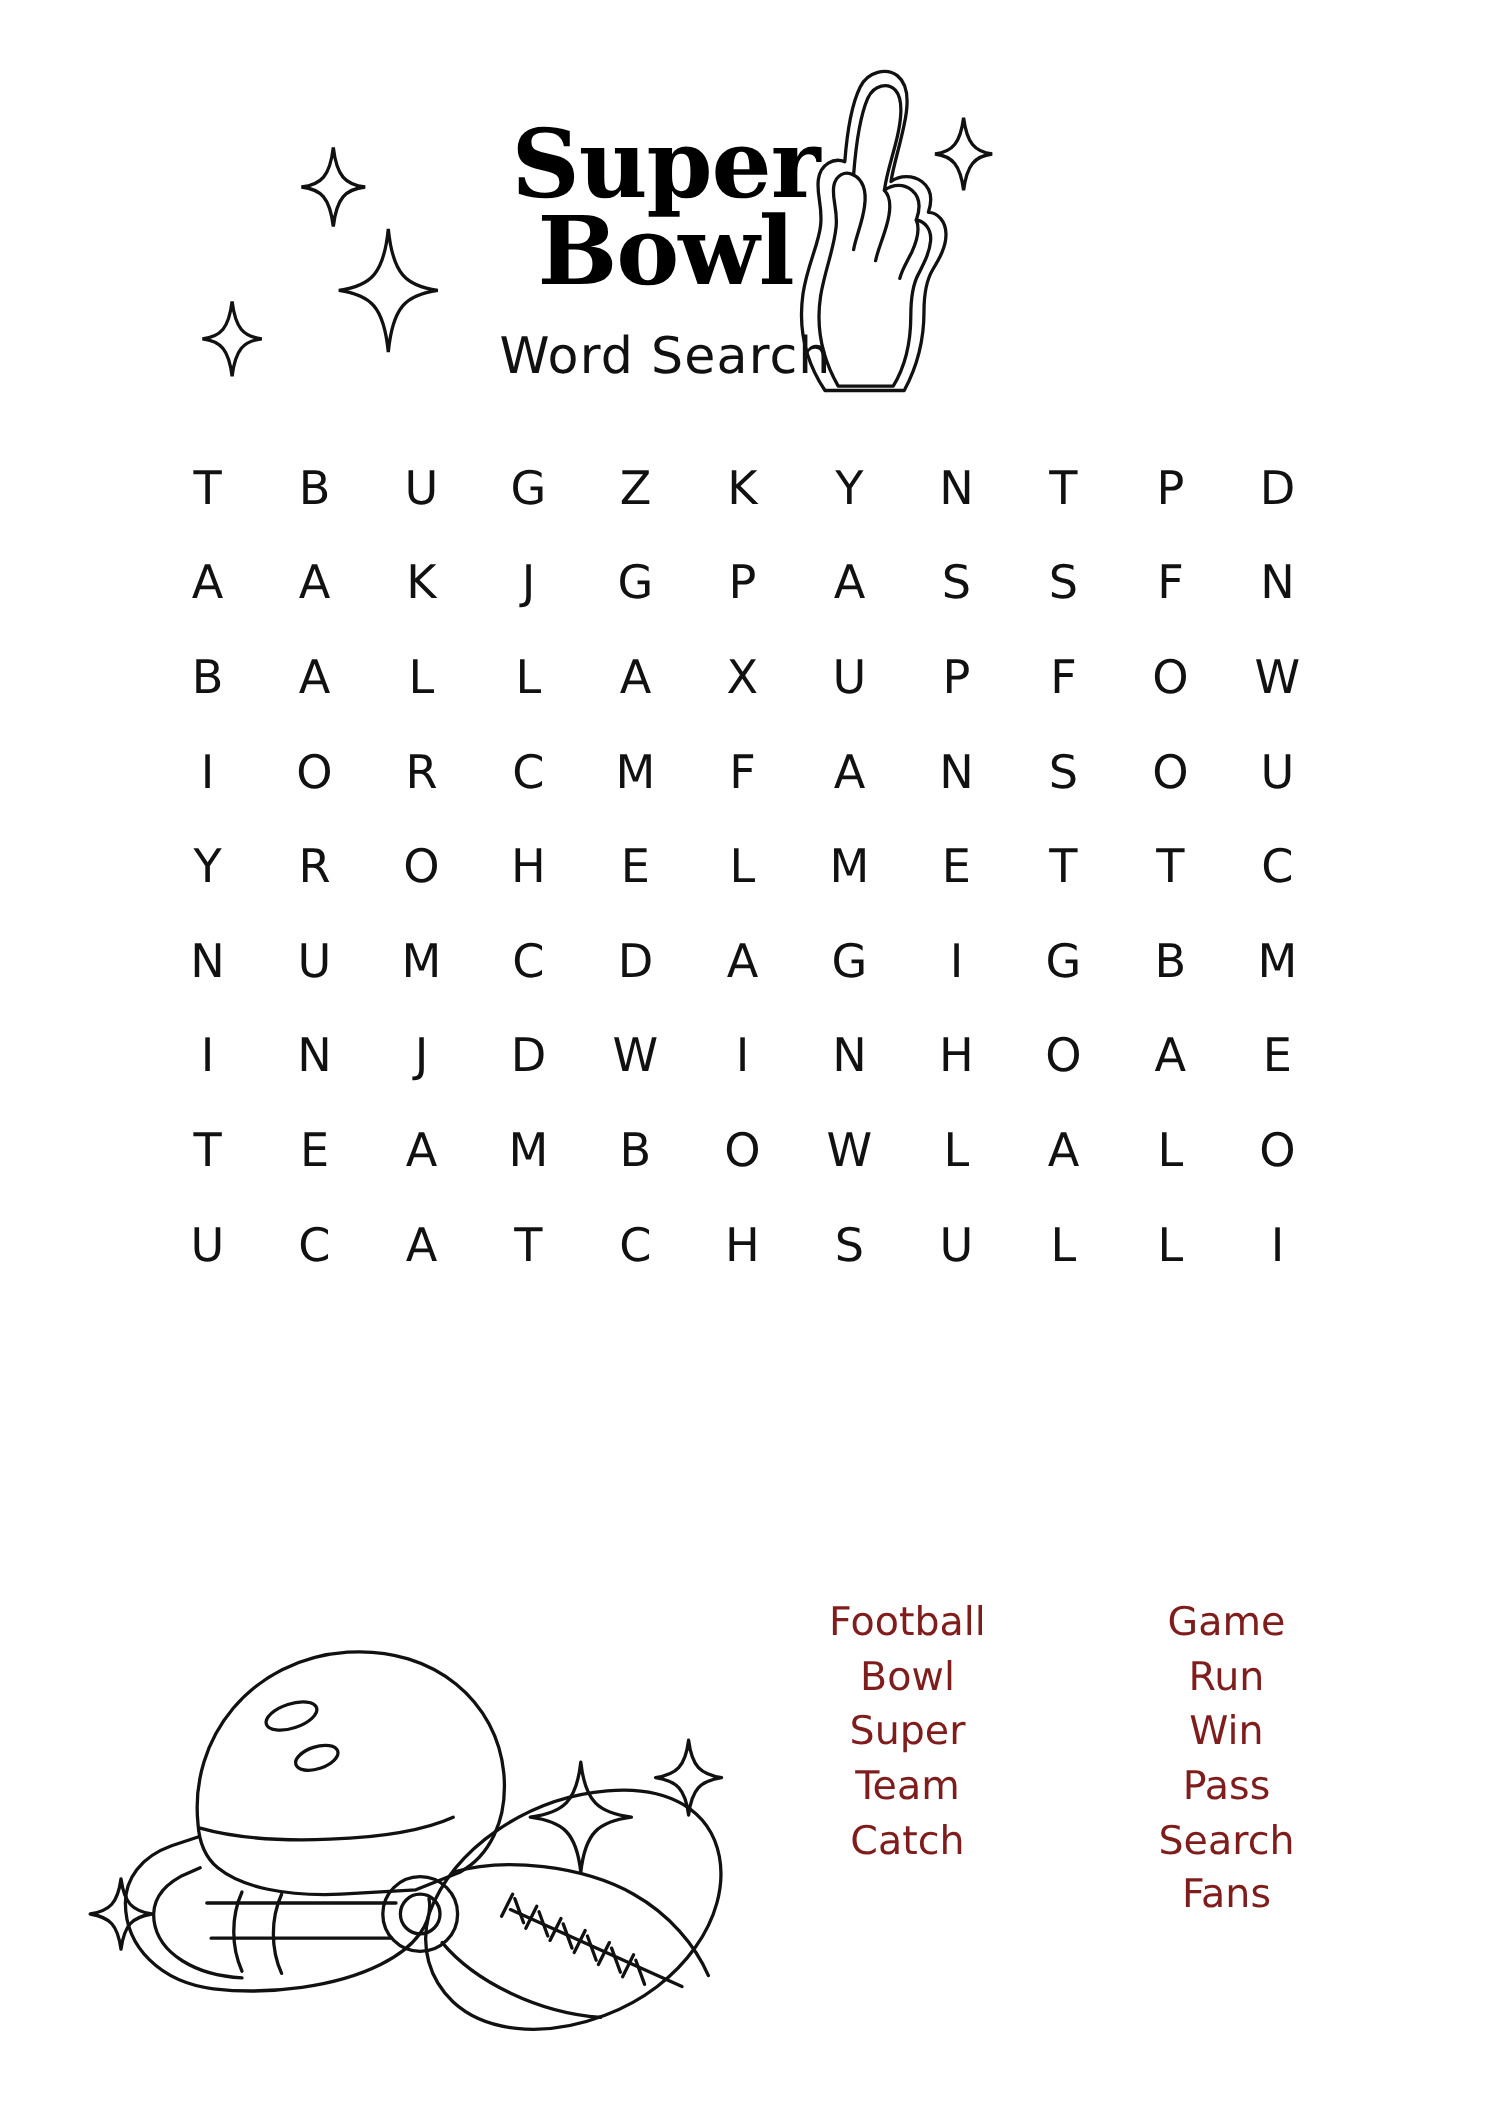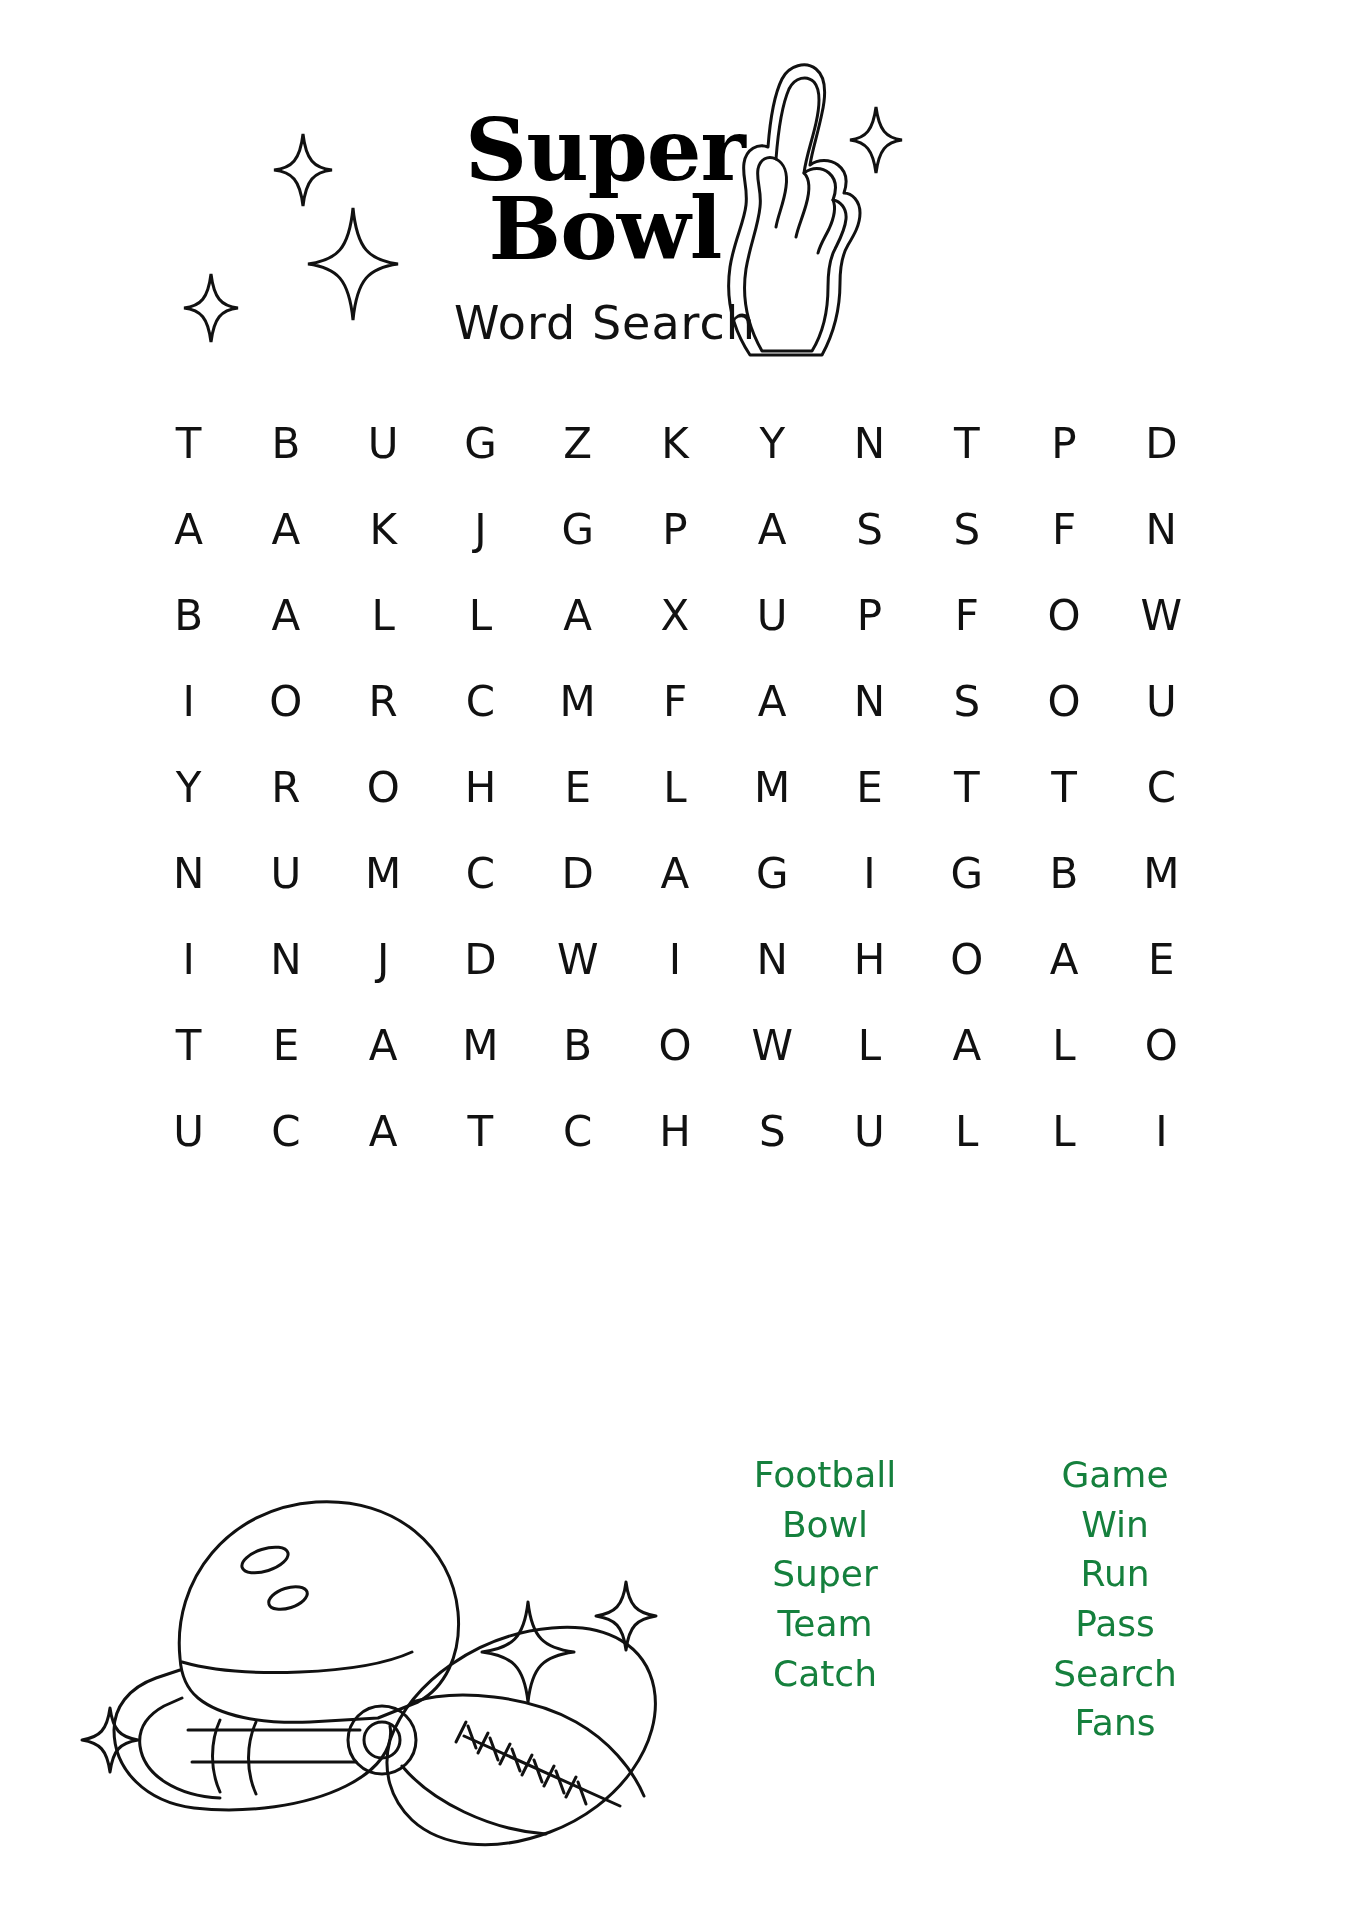--- a/index.html
+++ b/index.html
@@ -99,21 +99,21 @@
     top: 1450px;
     width: 600px;
     display: flex;
     gap: 40px;
   }
   .wordcol {
     width: 250px;
     text-align: center;
     font-size: 36px;
     line-height: 1.38;
-    color: #15803d;
+    color: #7f1d1d;
     font-family: "DejaVu Sans", sans-serif;
   }
   .wordcol div { white-space: nowrap; }
 </style>
 </head>
 <body>
 
 <div class="header">
 
   <div class="sparkle" style="left:272px; top:132px;">
@@ -358,19 +358,19 @@
 <div class="wordlist">
   <div class="wordcol">
     <div>Football</div>
     <div>Bowl</div>
     <div>Super</div>
     <div>Team</div>
     <div>Catch</div>
   </div>
   <div class="wordcol">
     <div>Game</div>
+    <div>Run</div>
     <div>Win</div>
-    <div>Run</div>
     <div>Pass</div>
     <div>Search</div>
     <div>Fans</div>
   </div>
 </div>
 
 </body></html>

